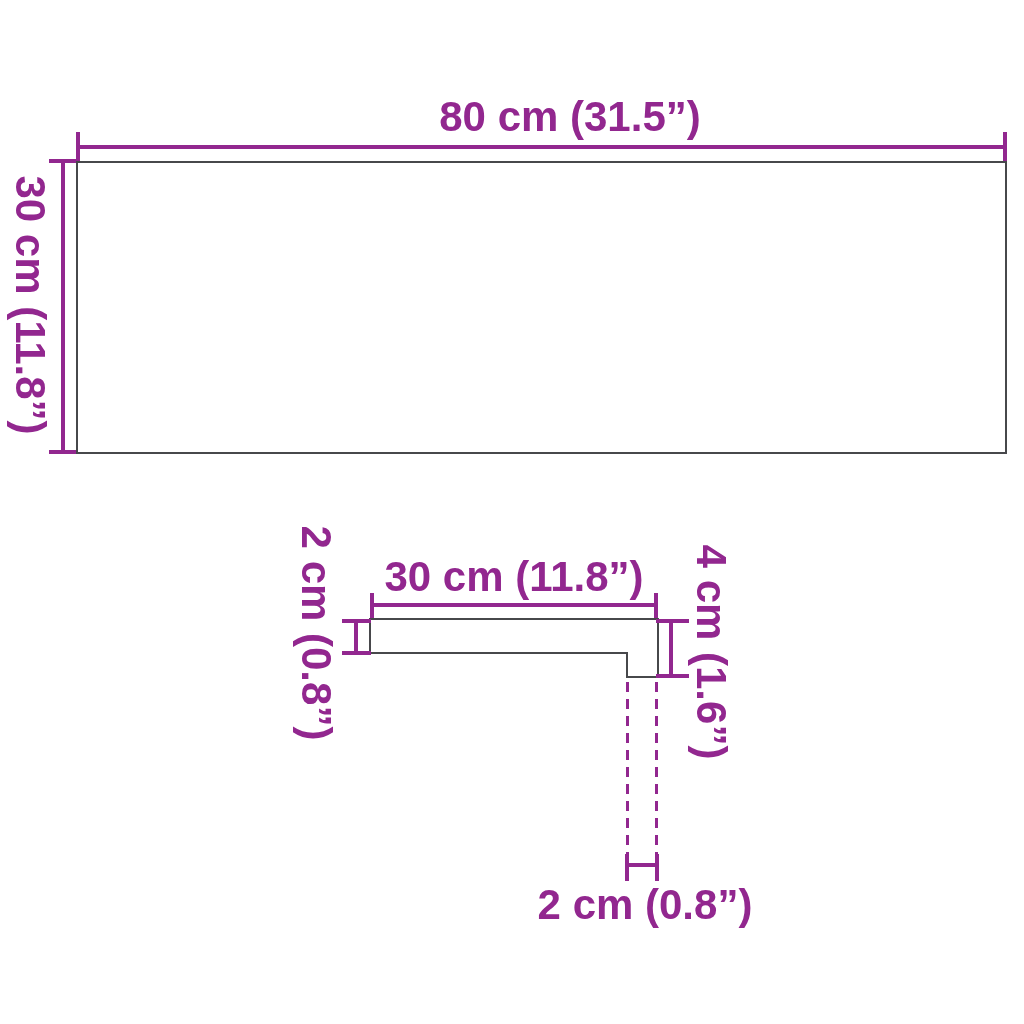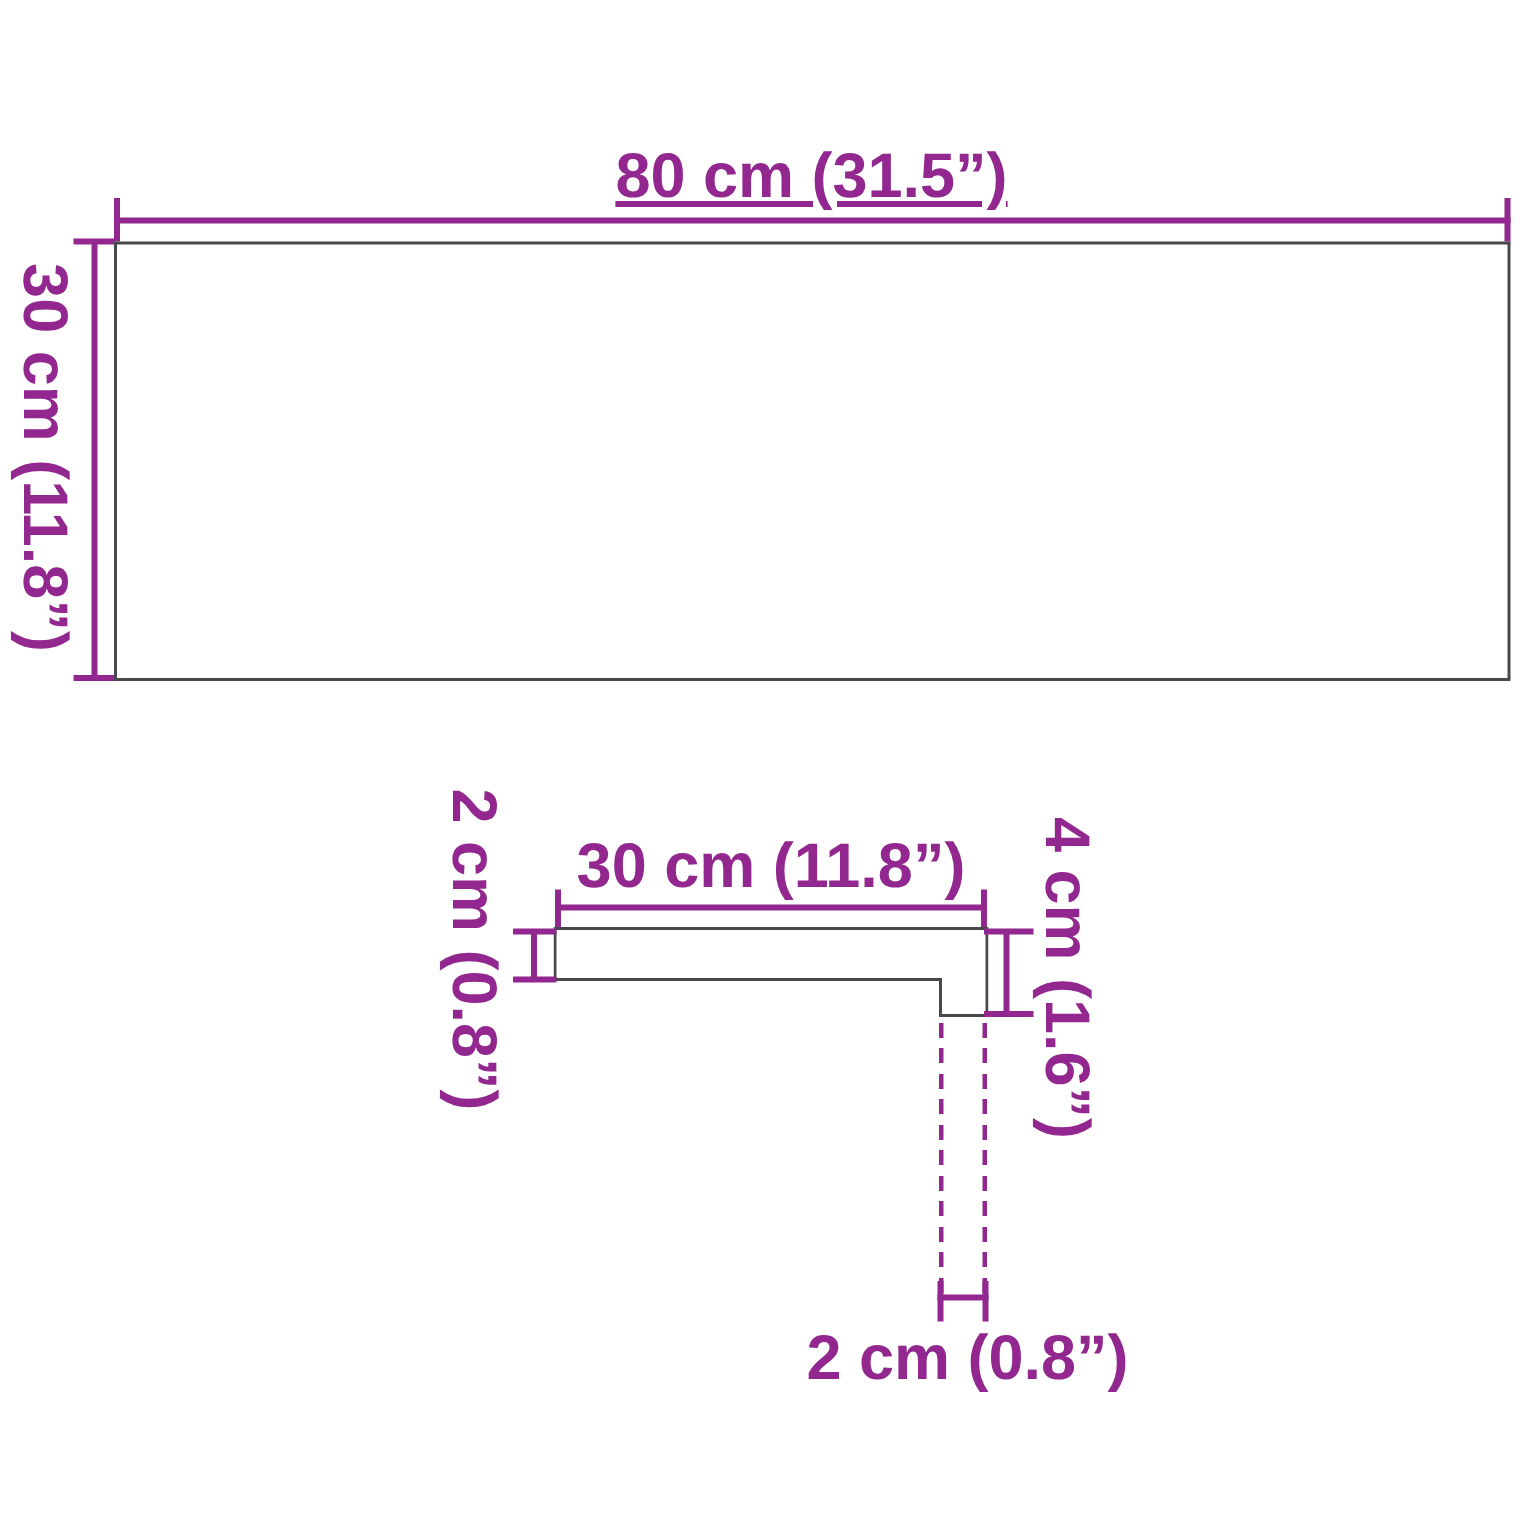--- a/index.html
+++ b/index.html
@@ -29,21 +29,21 @@
   }
   svg.profile{position:absolute;}
 </style>
 </head>
 <body>
 
 <div class="canvas">
 
   <div>
 
-    <div class="dim-label h-center" style="left:541px;top:96px;text-decoration:underline;">80 cm (31.5”)</div>
+    <div class="dim-label h-center" style="left:570px;top:96px;">80 cm (31.5”)</div>
 
     <div class="dim-line" style="left:76px;top:145px;width:931px;height:4px;"></div>
     <div class="dim-line" style="left:76px;top:132px;width:4px;height:31px;"></div>
     <div class="dim-line" style="left:1003px;top:132px;width:4px;height:31px;"></div>
 
     <div class="dim-label v-label" style="left:30px;top:305px;">30 cm (11.8”)</div>
 
     <div class="dim-line" style="left:61px;top:161px;width:4px;height:293px;"></div>
     <div class="dim-line" style="left:49px;top:159px;width:28px;height:4px;"></div>
     <div class="dim-line" style="left:49px;top:450px;width:28px;height:4px;"></div>

